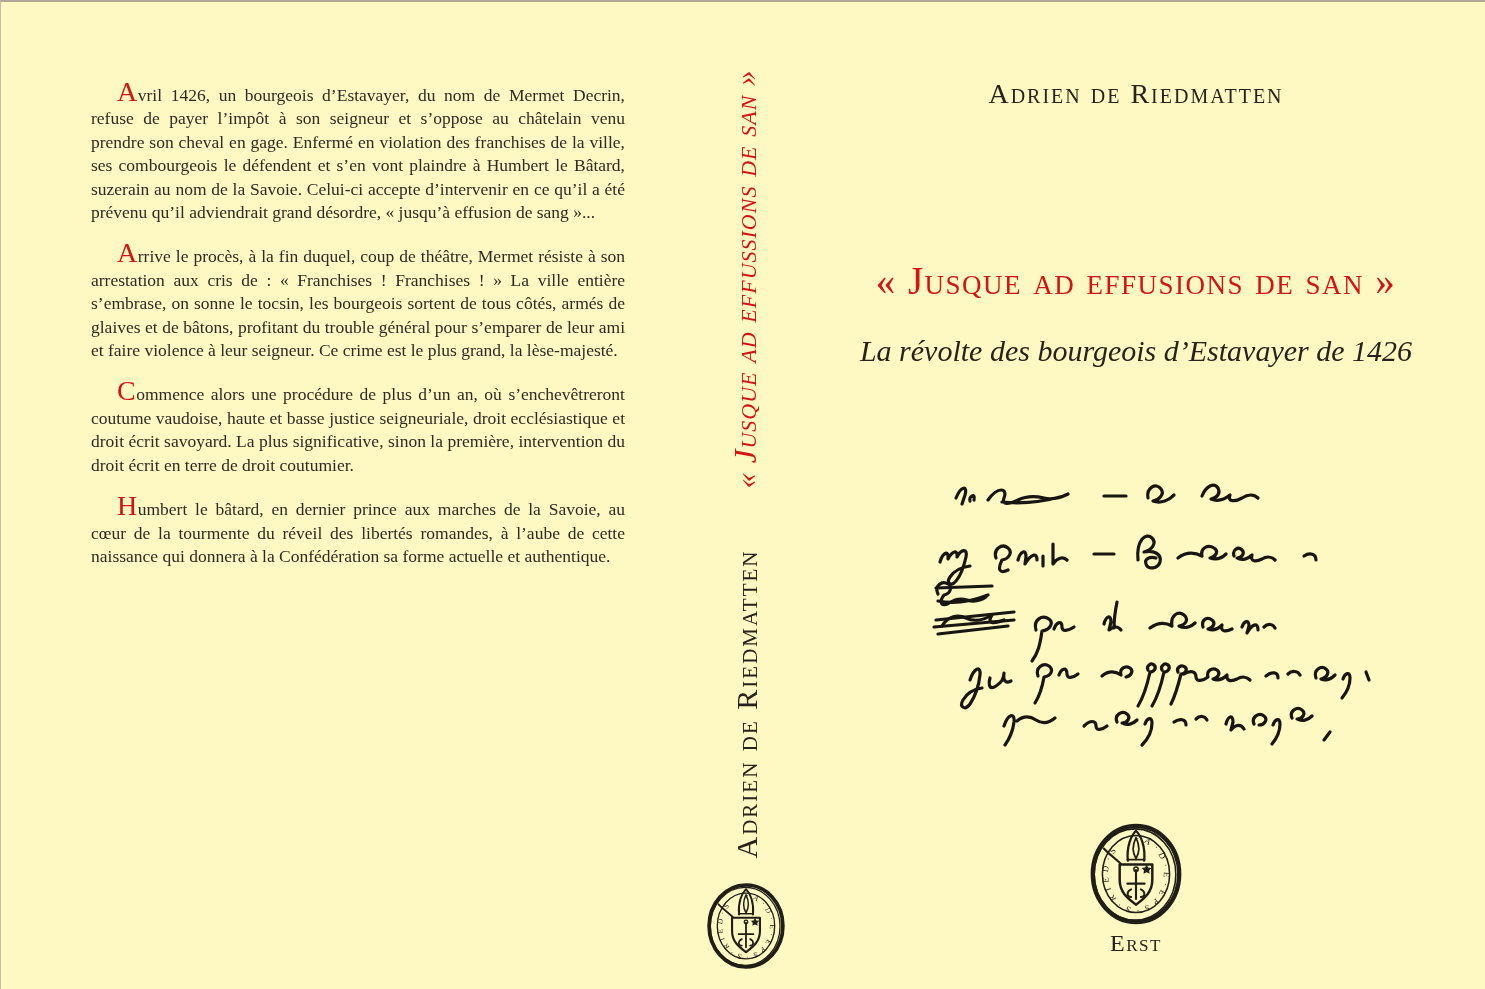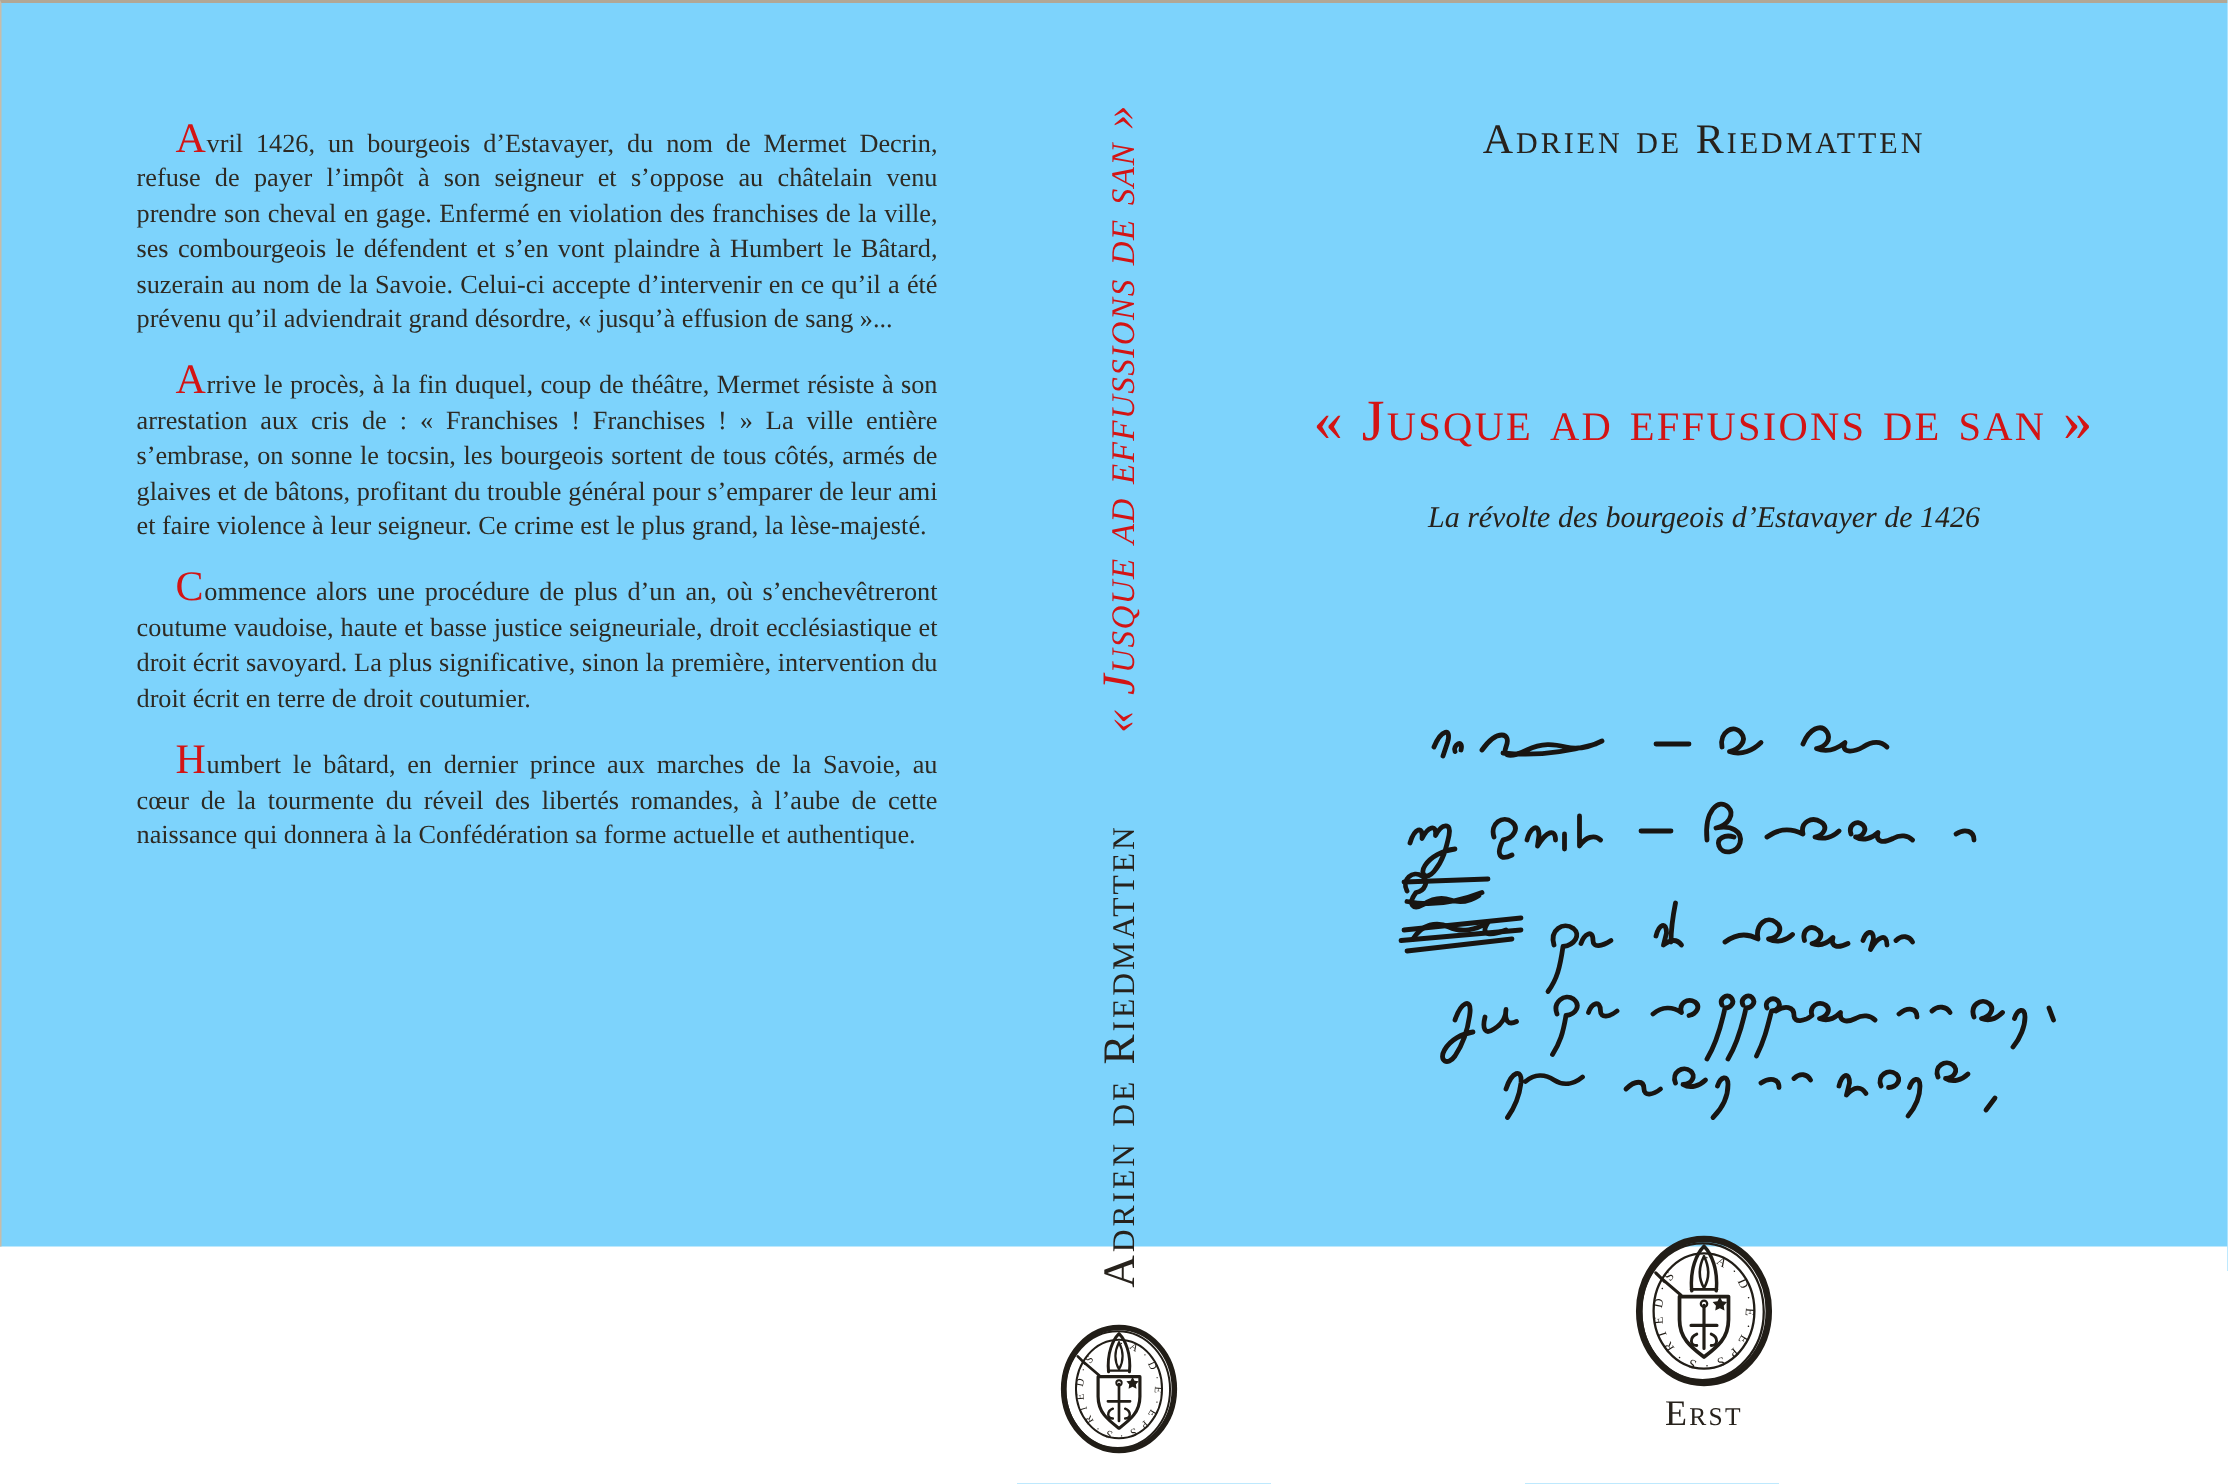--- a/index.html
+++ b/index.html
@@ -1,22 +1,22 @@
 <!DOCTYPE html>
 <html><head>
 <meta charset="utf-8">
 <style>
   html,body{margin:0;padding:0;}
   body{
     width:1485px;height:989px;overflow:hidden;
     font-family:"Liberation Serif", serif;
   }
   .cover{
-    position:relative;width:1485px;height:831px;box-sizing:border-box;
-    background:#7dd3fc;
+    position:relative;width:1485px;height:989px;box-sizing:border-box;
+    background:#fef9c3;
     border-top:2px solid #b1a795;
     border-left:1px solid #c6bcaa;
   }
   
   .back{
     position:absolute;left:90px;top:82px;width:534px;
     color:#2e2a23;
     font-size:17.5px;line-height:23.4px;
     text-align:justify;
   }
@@ -49,21 +49,21 @@
     font-size:28px;letter-spacing:2px;color:#27221c;
   }
   .front-title{
     position:absolute;left:50%;top:256px;transform:translateX(-50%);
     white-space:nowrap;font-variant:small-caps;
     font-size:39px;letter-spacing:1.5px;color:#d31414;font-weight:500;text-align:right;
   }
   .front-subtitle{
     position:absolute;left:50%;top:332px;transform:translateX(-50%);
     white-space:nowrap;font-style:italic;
-    font-size:20px;color:#27221c;
+    font-size:30px;color:#27221c;
   }
   .manuscript{position:absolute;left:140px;top:452px;width:458px;height:295px;}
   .front-seal{position:absolute;left:50%;top:816px;transform:translateX(-50%);width:96px;height:112px;}
   .publisher{
     position:absolute;left:50%;top:928px;transform:translateX(-50%);
     font-variant:small-caps;
     font-size:24px;letter-spacing:1.5px;color:#27221c;
   }
   svg{display:block;}
 </style>

